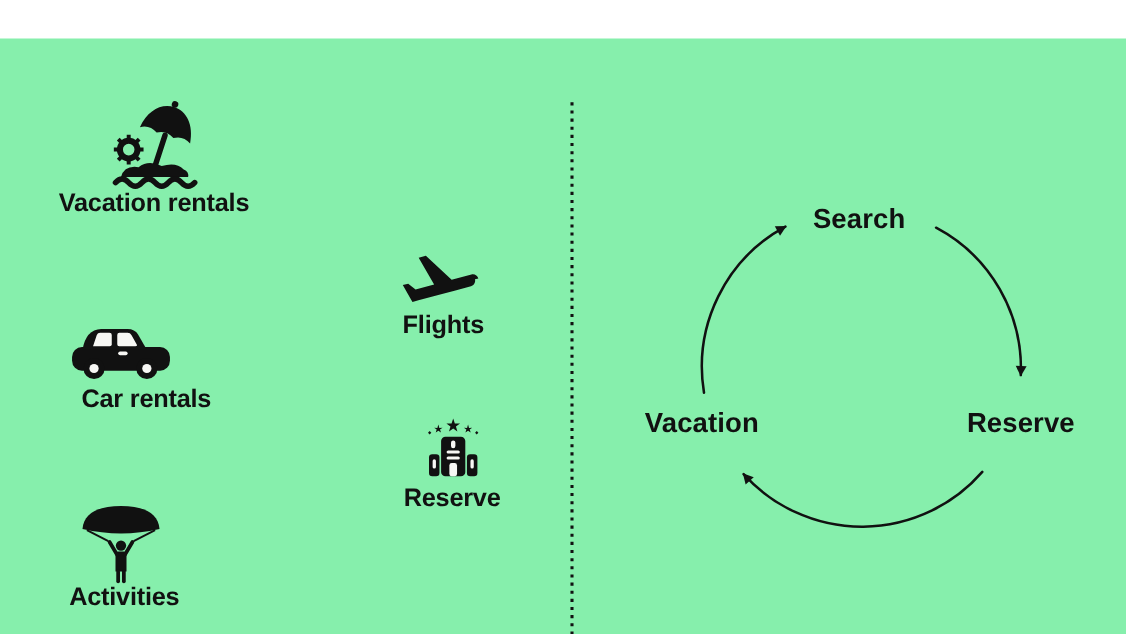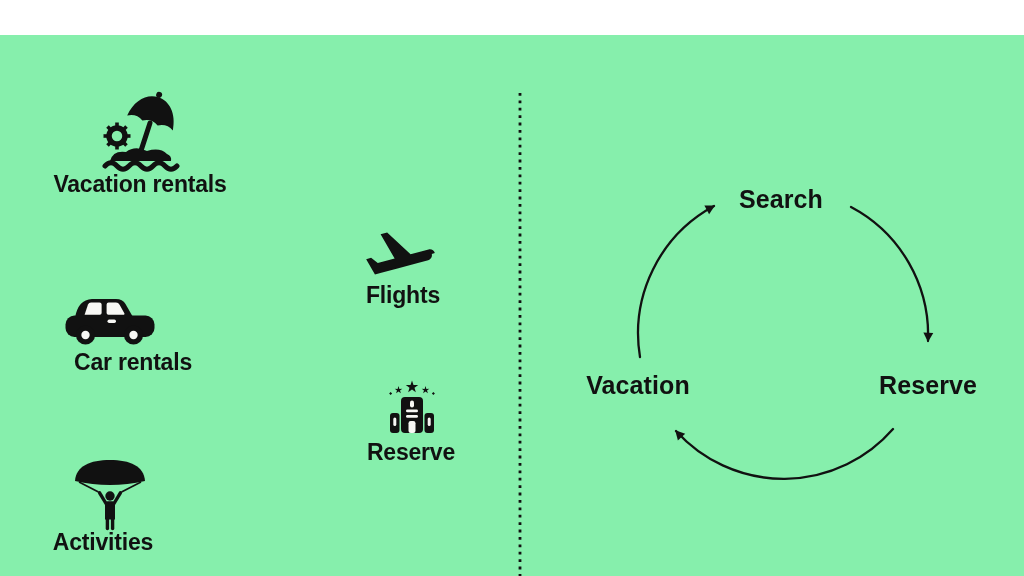--- a/index.html
+++ b/index.html
@@ -88,21 +88,21 @@
         <circle cx="38" cy="41" r="4.7"></circle>
         <path d="M 33 49 Q 33 46.3 35.7 46.3 L 40.3 46.3 Q 43 46.3 43 49 L 43 64.5 L 33 64.5 Z"></path>
         <g stroke="#111" stroke-width="3.4" stroke-linecap="round" fill="none">
           <line x1="34.6" y1="49.5" x2="27.6" y2="37.8"></line>
           <line x1="41.4" y1="49.5" x2="48.4" y2="37.8"></line>
           <line x1="35.4" y1="64.5" x2="35.4" y2="73.5"></line>
           <line x1="40.6" y1="64.5" x2="40.6" y2="73.5"></line>
         </g>
       </g>
     </svg>
-    <div class="label svc-label" style="left:103px;top:494px">Activities</div>
+    <div class="label svc-label" style="left:113px;top:494px">Activities</div>
 
     <svg class="abs" style="left:364px;top:195px" width="74" height="48" viewBox="1.2 2.9 21.8 14" aria-hidden="true">
       <path fill="#111" d="M22.07 9.64c-.21-.8-1.04-1.28-1.84-1.06l-5.31 1.42-6.9-6.43-1.93.51
                4.14 7.17-4.97 1.33-1.97-1.54-1.45.39 1.82 3.16.77 1.33 1.6-.43 5.31-1.42
                4.35-1.16 4.41-1.18c.81-.23 1.28-1.05 1.07-1.85z"></path>
     </svg>
     <div class="label svc-label" style="left:403px;top:247px">Flights</div>
 
     <svg class="abs" style="left:384px;top:344px" width="56" height="56" viewBox="0 0 56 56" aria-hidden="true">
       <g fill="#111">

